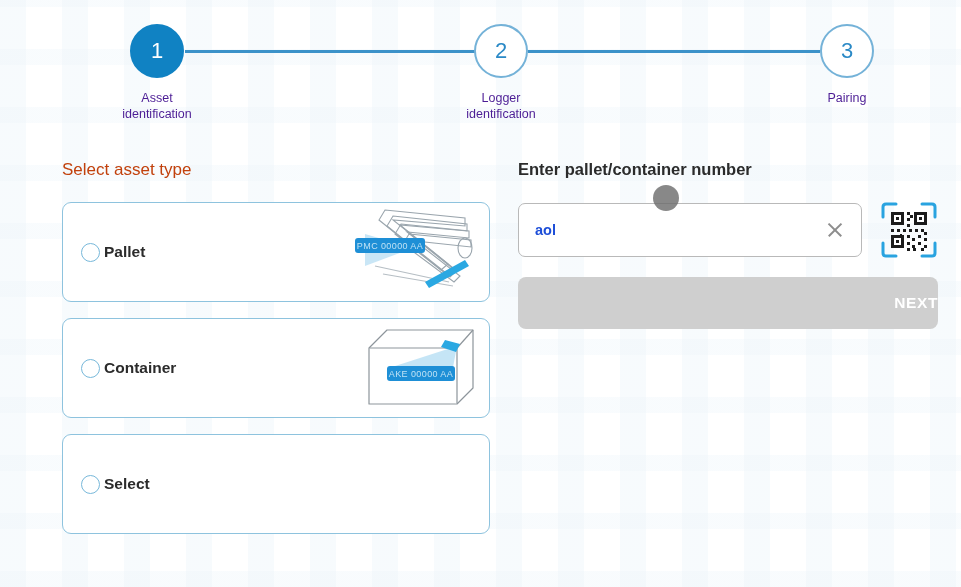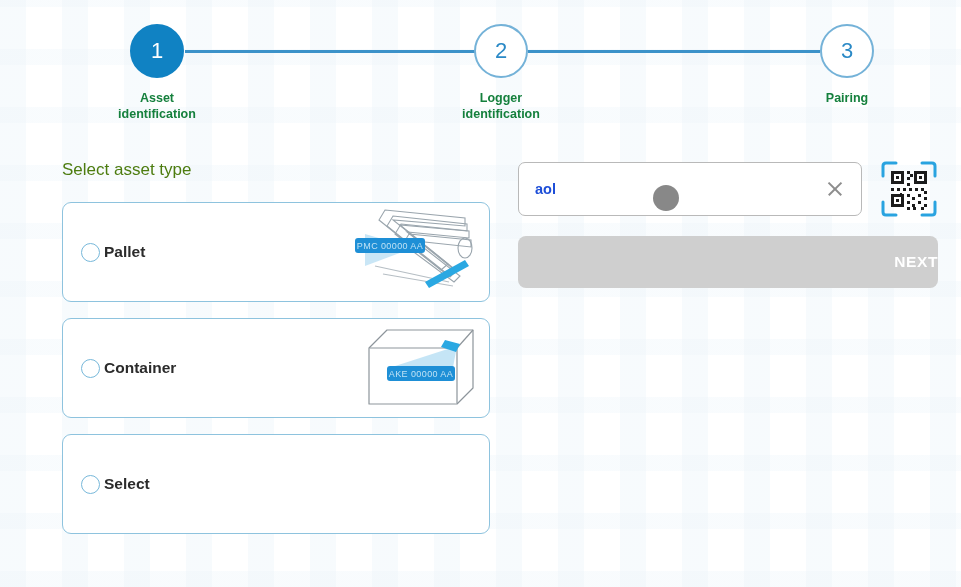--- a/index.html
+++ b/index.html
@@ -67,38 +67,38 @@
     font-weight: 400;
   }
   .step-circle.idle {
     border: 2px solid #74b2d8;
     color: #2a89c6;
   }
   .step-label {
     margin-top: 12px;
     font-size: 12.5px;
     line-height: 16px;
-    color: #15803d;
-    font-weight: 700;
+    color: #4c1d95;
+    font-weight: 400;
   }
   .step-line {
     position: absolute;
     top: 50px;
     height: 3px;
     background: #3c92c9;
     z-index: 1;
   }
 
   
   .col-left  { position: absolute; left: 62px;  top: 160px; width: 428px; }
   .col-right { position: absolute; left: 518px; top: 160px; width: 420px; }
 
   .section-title {
     font-size: 17px;
-    color: #4d7c0f;
+    color: #c2410c;
     font-weight: 400;
     margin-bottom: 22px;
   }
   .col-right .section-title { color: #2b2b2b; font-weight: 700; font-size: 16.5px; }
 
   
   .asset-card {
     position: relative;
     height: 100px;
     border: 1.6px solid #8ec3de;
@@ -283,20 +283,21 @@
 
     <div class="asset-card">
       <div class="radio"></div>
       <div class="asset-label">Select</div>
     </div>
 
   </div>
 
   <div class="col-right">
 
+    <div class="section-title">Enter pallet/container number</div>
 
     <div class="input-row">
 
       <div class="text-field">
         <span class="field-value">aol</span>
         <span class="clear-x"></span>
       </div>
 
       <div class="qr-button">
         <svg width="58" height="58" viewBox="0 0 58 58">

